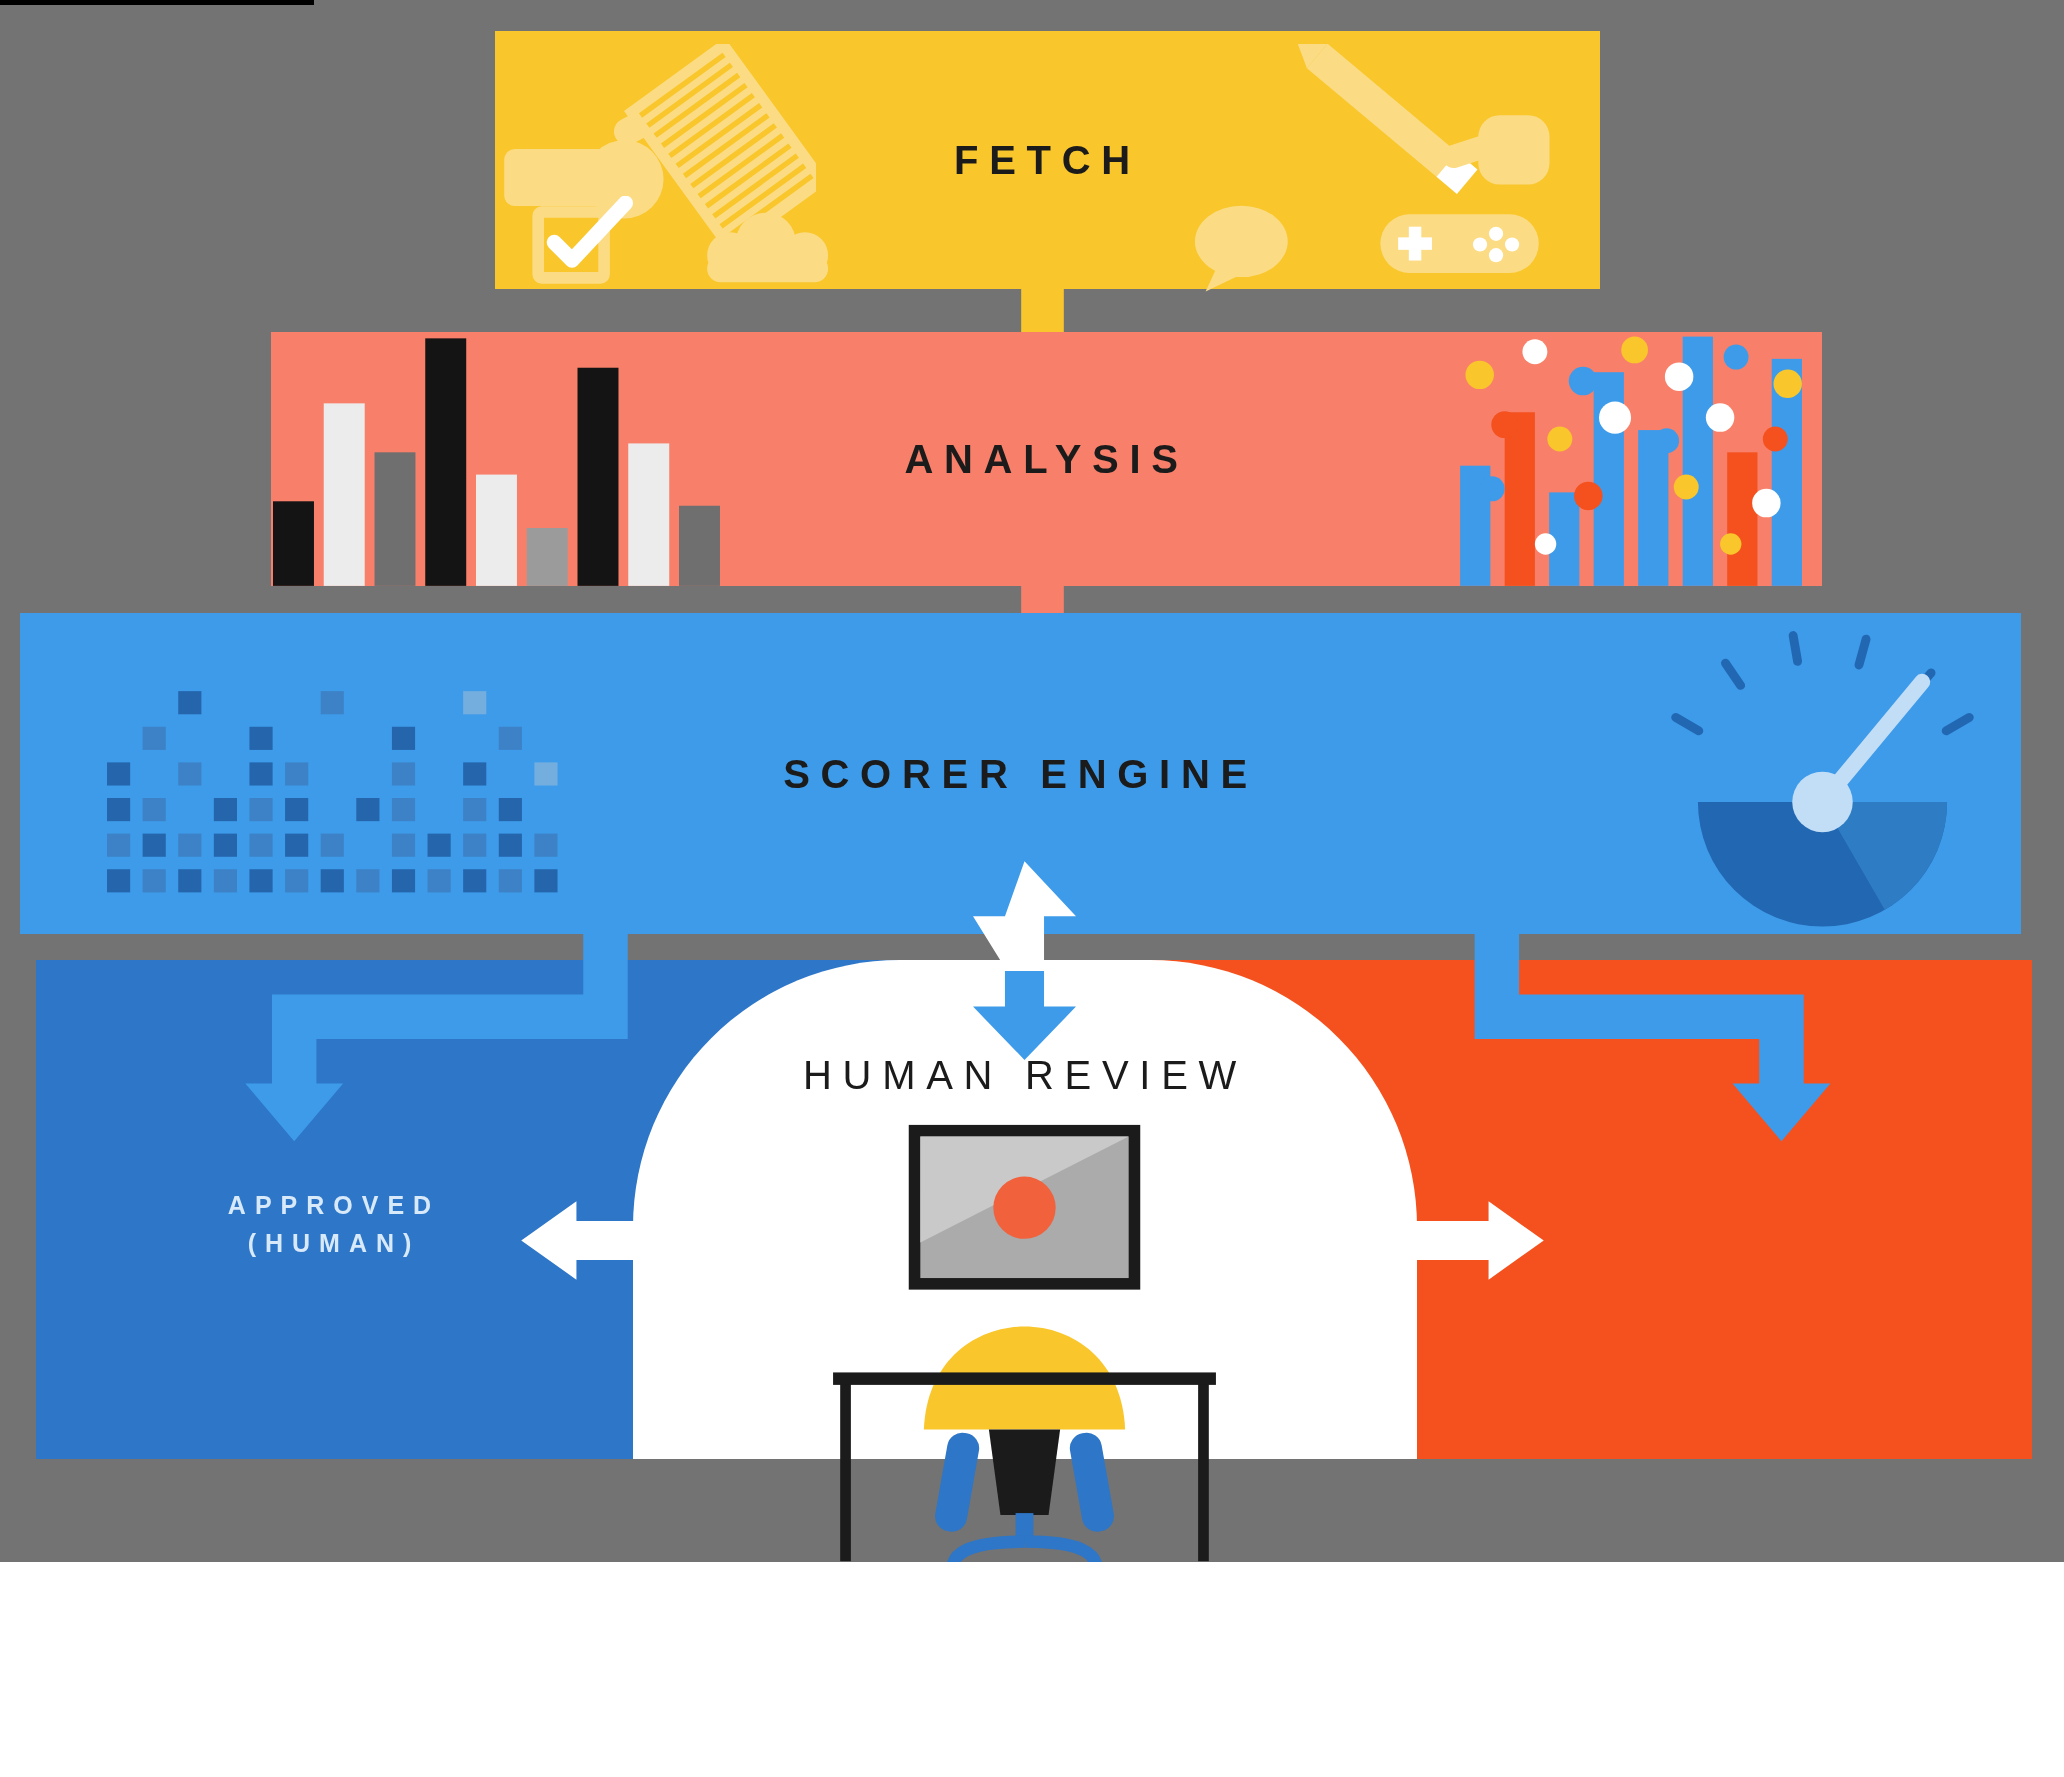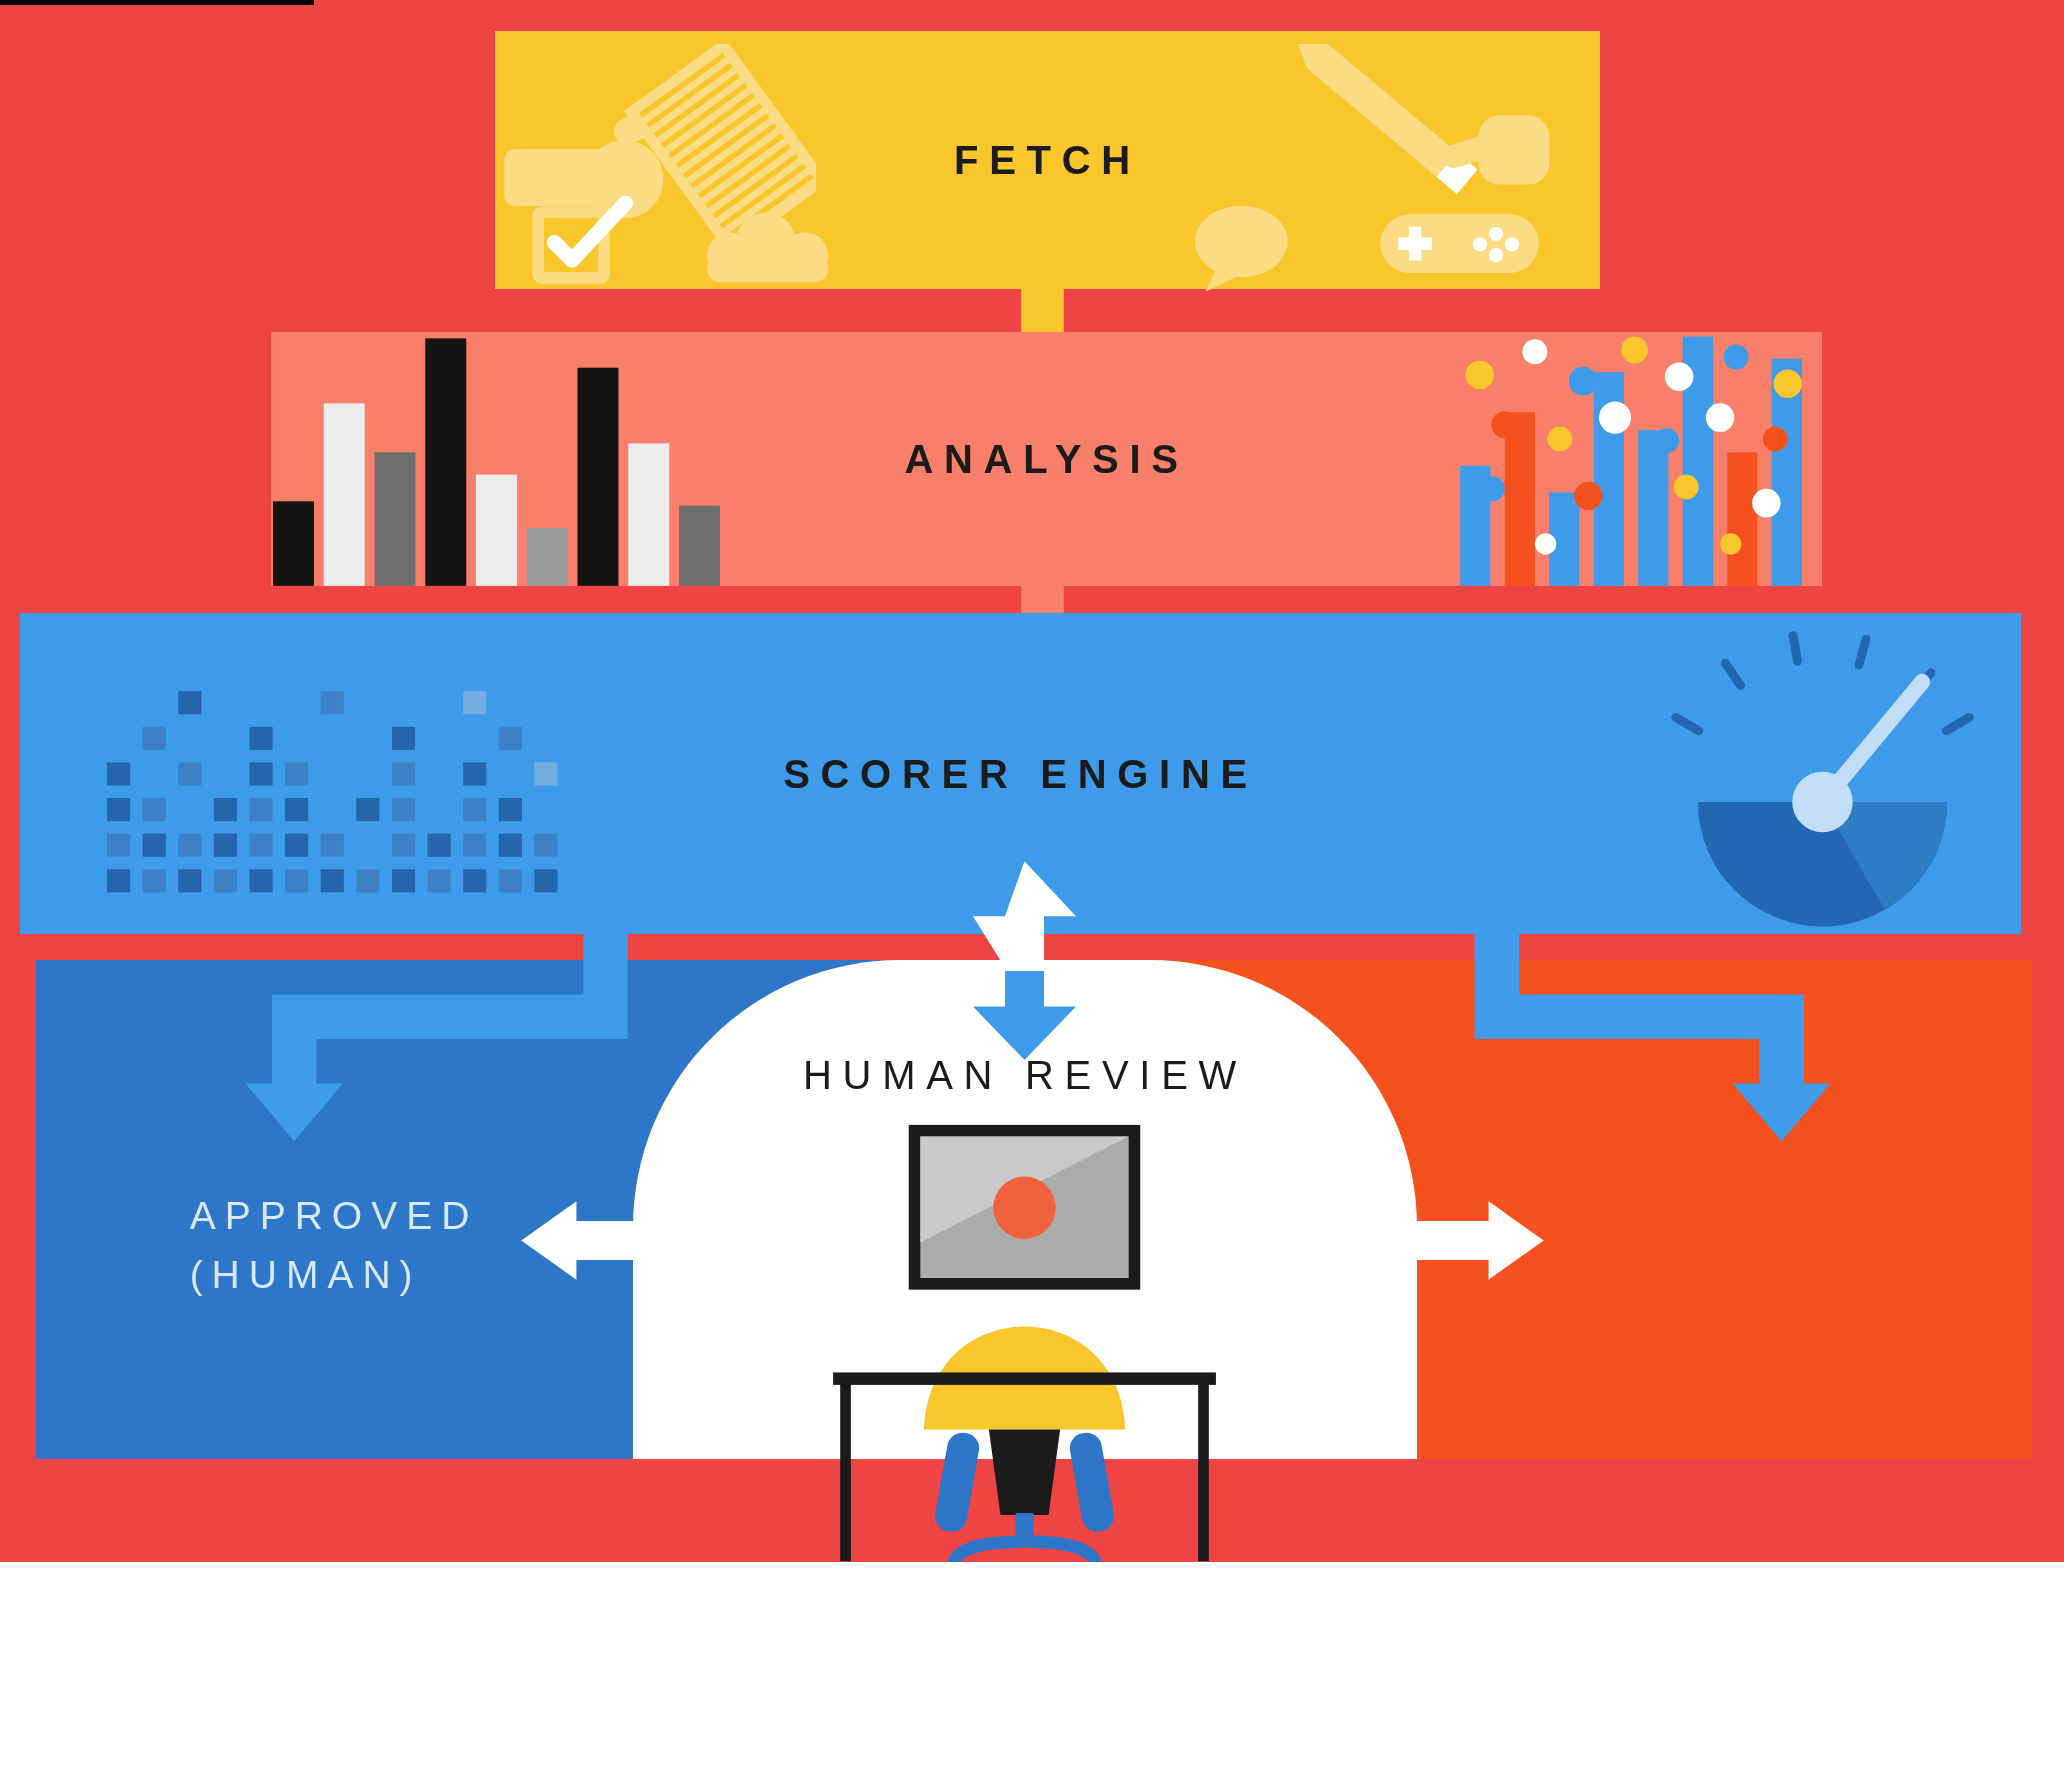--- a/index.html
+++ b/index.html
@@ -1,31 +1,31 @@
 <!DOCTYPE html>
 <html style="--yellow: #F9C62B; --yellow_pale: #FBDC85; --coral: #F8806A; --blue: #3E9BE9; --blue_dark: #2D76C8; --orange: #F4511E; --ink: #1B1B1B; --approved_text: #D8E9FA; --gauge_bowl: #2267B2; --gauge_wedge: #2E7DC4; --gauge_needle: #C2DEF6;font-size:14.3px"><head>
 <meta charset="utf-8">
 <style>
   html,body{margin:0;padding:0}
   body{background:#ffffff;font-family:"Liberation Sans",sans-serif}
-  .canvas{position:relative;width:2065px;height:1562px;background:#ef4444;overflow:hidden}
+  .canvas{position:relative;width:2065px;height:1562px;background:#737373;overflow:hidden}
   .band{position:absolute}
   .abs{position:absolute}
   .icon{position:absolute}
   .band-label{
     position:absolute;left:50%;top:50%;transform:translate(-50%,-50%);
     font-weight:bold;font-size:40px;letter-spacing:10.7px;color:var(--ink);white-space:nowrap
   }
   .free-label{
     position:absolute;transform:translateX(-50%);
     font-weight:normal;font-size:40px;letter-spacing:10.7px;color:var(--ink);white-space:nowrap
   }
   .block-label{
-    position:absolute;transform:translateX(-50%);text-align:left;
-    font-weight:normal;font-size:39px;letter-spacing:9px;line-height:1.5;white-space:nowrap
+    position:absolute;transform:translateX(-50%);text-align:center;
+    font-weight:bold;font-size:25px;letter-spacing:9px;line-height:1.5;white-space:nowrap
   }
   .top-line{position:absolute;left:0;top:0;width:314px;height:5.3px;background:#000}
   .dome{position:absolute;background:#fff;border-radius:267px 267px 0 0}
 </style>
 </head>
 <body>
 
 <div class="canvas">
 
   <div class="top-line"></div>

